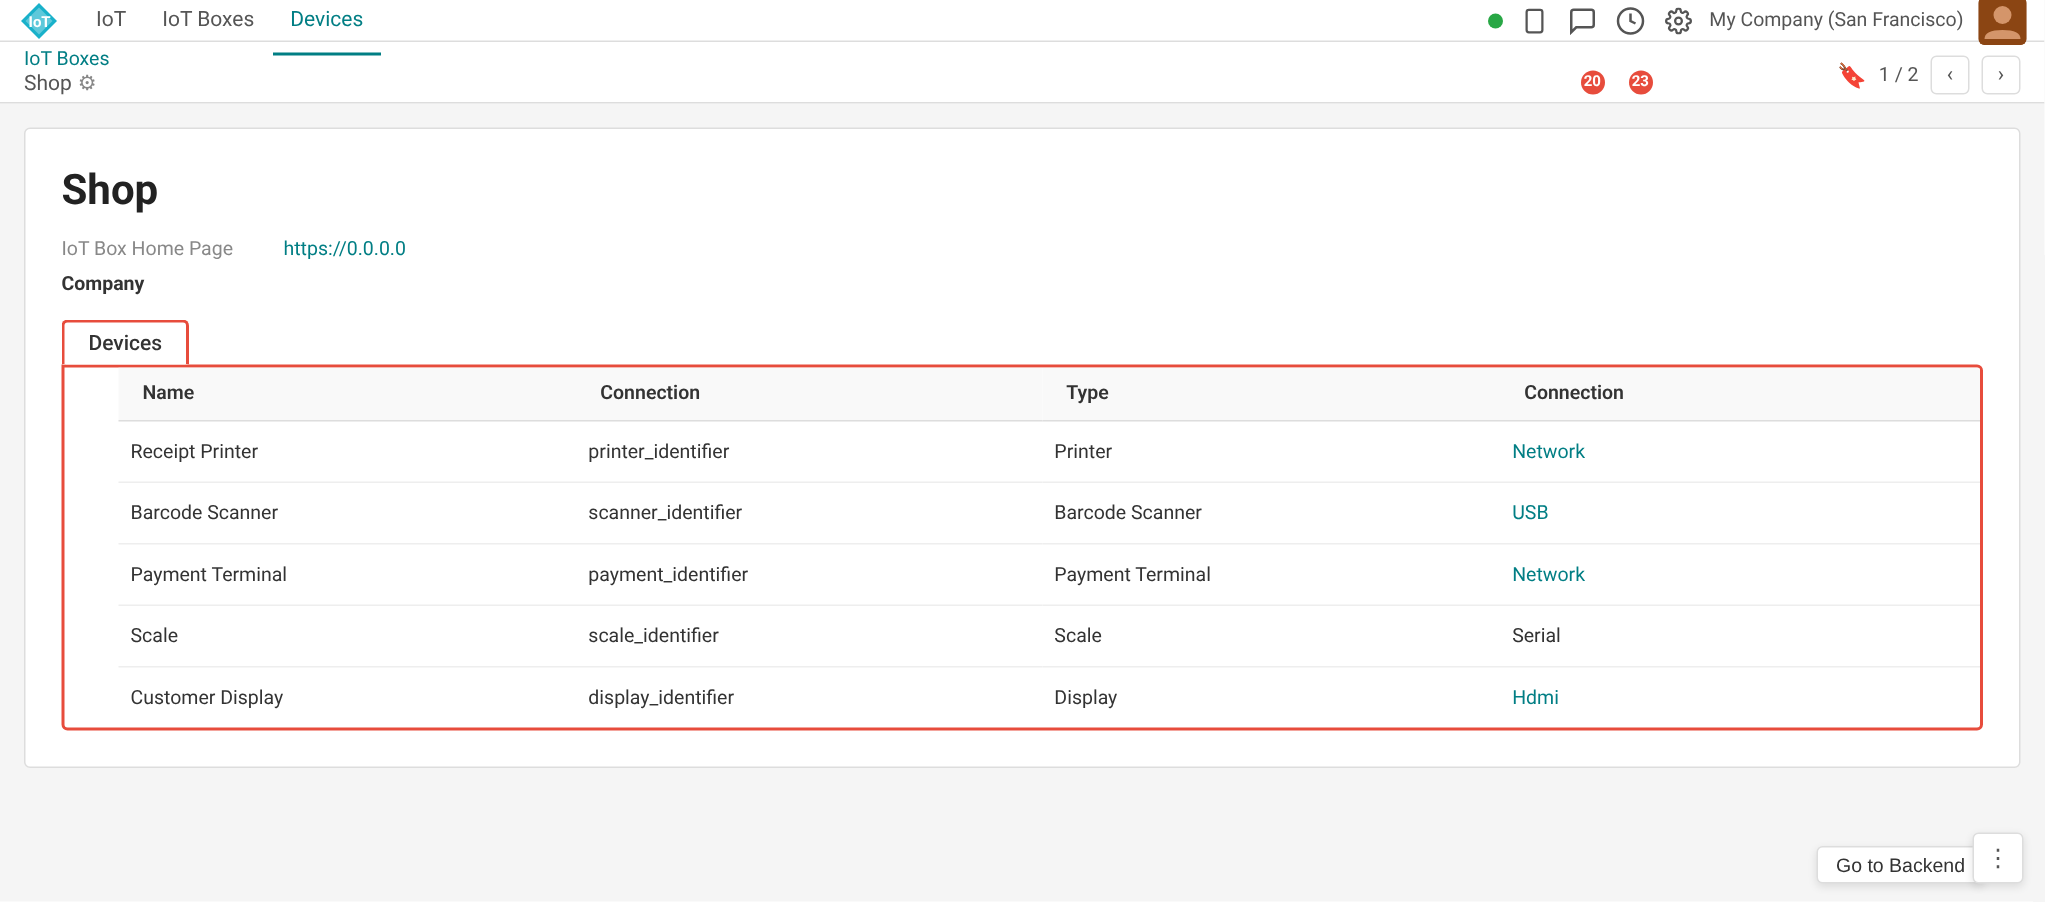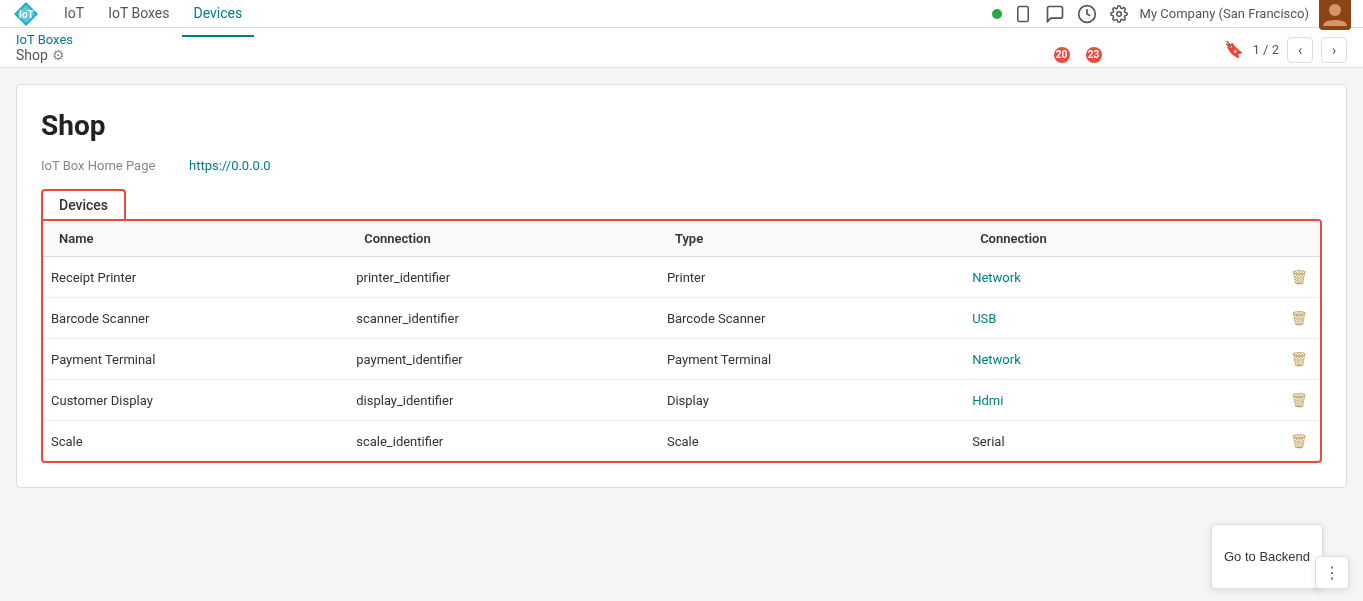--- a/index.html
+++ b/index.html
@@ -61,36 +61,36 @@
     .tab {
       padding: 6px 16px; border: 1px solid #ddd; border-bottom: none; cursor: pointer;
       font-size: 14px; background: #fff; color: #333; border-radius: 4px 4px 0 0;
     }
     .tab.active { border: 2px solid #e74c3c; border-bottom: none; color: #333; font-weight: 500; }
 
     
     .devices-table-wrapper {
       border: 2px solid #e74c3c; border-radius: 0 4px 4px 4px; overflow: hidden;
     }
-    table { width: 100%; border-collapse: collapse; }
+    table { width: 100%; border-collapse: collapse; margin-left: 36px; }
     thead tr { background: #f9f9f9; }
     th {
       text-align: left; padding: 10px 16px; font-size: 13px; font-weight: 600;
       color: #333; border-bottom: 1px solid #ddd;
     }
     td { padding: 10px 8px; font-size: 13px; color: #333; border-bottom: 1px solid #eee; }
     tr:last-child td { border-bottom: none; }
     .td-link { color: #017e84; cursor: pointer; text-decoration: none; }
     .td-action { text-align: right; }
     .delete-btn { background: none; border: none; cursor: pointer; color: #c0a060; font-size: 14px; padding: 2px 4px; }
 
     
     .go-to-backend {
       position: fixed; bottom: 12px; right: 40px; background: #fff; border: 1px solid #ddd;
-      border-radius: 4px; padding: 24px 12px; font-size: 13px; cursor: pointer; box-shadow: 0 2px 6px rgba(0,0,0,0.1);
+      border-radius: 4px; padding: 4px 12px; font-size: 13px; cursor: pointer; box-shadow: 0 2px 6px rgba(0,0,0,0.1);
       color: #333;
     }
     .more-btn {
       position: fixed; bottom: 12px; right: 14px; background: #fff; border: 1px solid #ddd;
       border-radius: 4px; padding: 6px 8px; font-size: 16px; cursor: pointer; box-shadow: 0 2px 6px rgba(0,0,0,0.1);
       color: #555;
     }
   </style>
 </head>
 <body>
@@ -180,20 +180,23 @@
 <div class="main-content">
   <div class="content-card">
 
     <h1 class="page-title">Shop</h1>
 
     <div class="field-row">
       <span class="field-label">IoT Box Home Page</span>
       <a class="field-value-link">https://0.0.0.0</a>
     </div>
 
+    <div class="field-row">
+      <span class="field-value-bold">Company</span>
+    </div>
 
     <div class="tabs-container">
       <div class="tab-bar">
         <div class="tab active">
           <span>Devices</span>
         </div>
       </div>
 
       <div class="devices-table-wrapper">
         <table>
@@ -228,37 +231,37 @@
               <tr>
       <td>Payment Terminal</td>
       <td>payment_identifier</td>
       <td>Payment Terminal</td>
       <td><a class="td-link">Network</a></td>
       <td class="td-action">
         <button class="delete-btn" title="Delete">🗑</button>
       </td>
     </tr>
               <tr>
+      <td>Scale</td>
+      <td>scale_identifier</td>
+      <td>Scale</td>
+      <td><span>Serial</span></td>
+      <td class="td-action">
+        <button class="delete-btn" title="Delete">🗑</button>
+      </td>
+    </tr>
+              <tr>
       <td>Customer Display</td>
       <td>display_identifier</td>
       <td>Display</td>
       <td><a class="td-link">Hdmi</a></td>
       <td class="td-action">
         <button class="delete-btn" title="Delete">🗑</button>
       </td>
     </tr>
-              <tr>
-      <td>Scale</td>
-      <td>scale_identifier</td>
-      <td>Scale</td>
-      <td><span>Serial</span></td>
-      <td class="td-action">
-        <button class="delete-btn" title="Delete">🗑</button>
-      </td>
-    </tr>
             </tbody>
         </table>
       </div>
     </div>
 
   </div>
 </div>
 
 <button class="go-to-backend">
   <span>Go to Backend</span>

